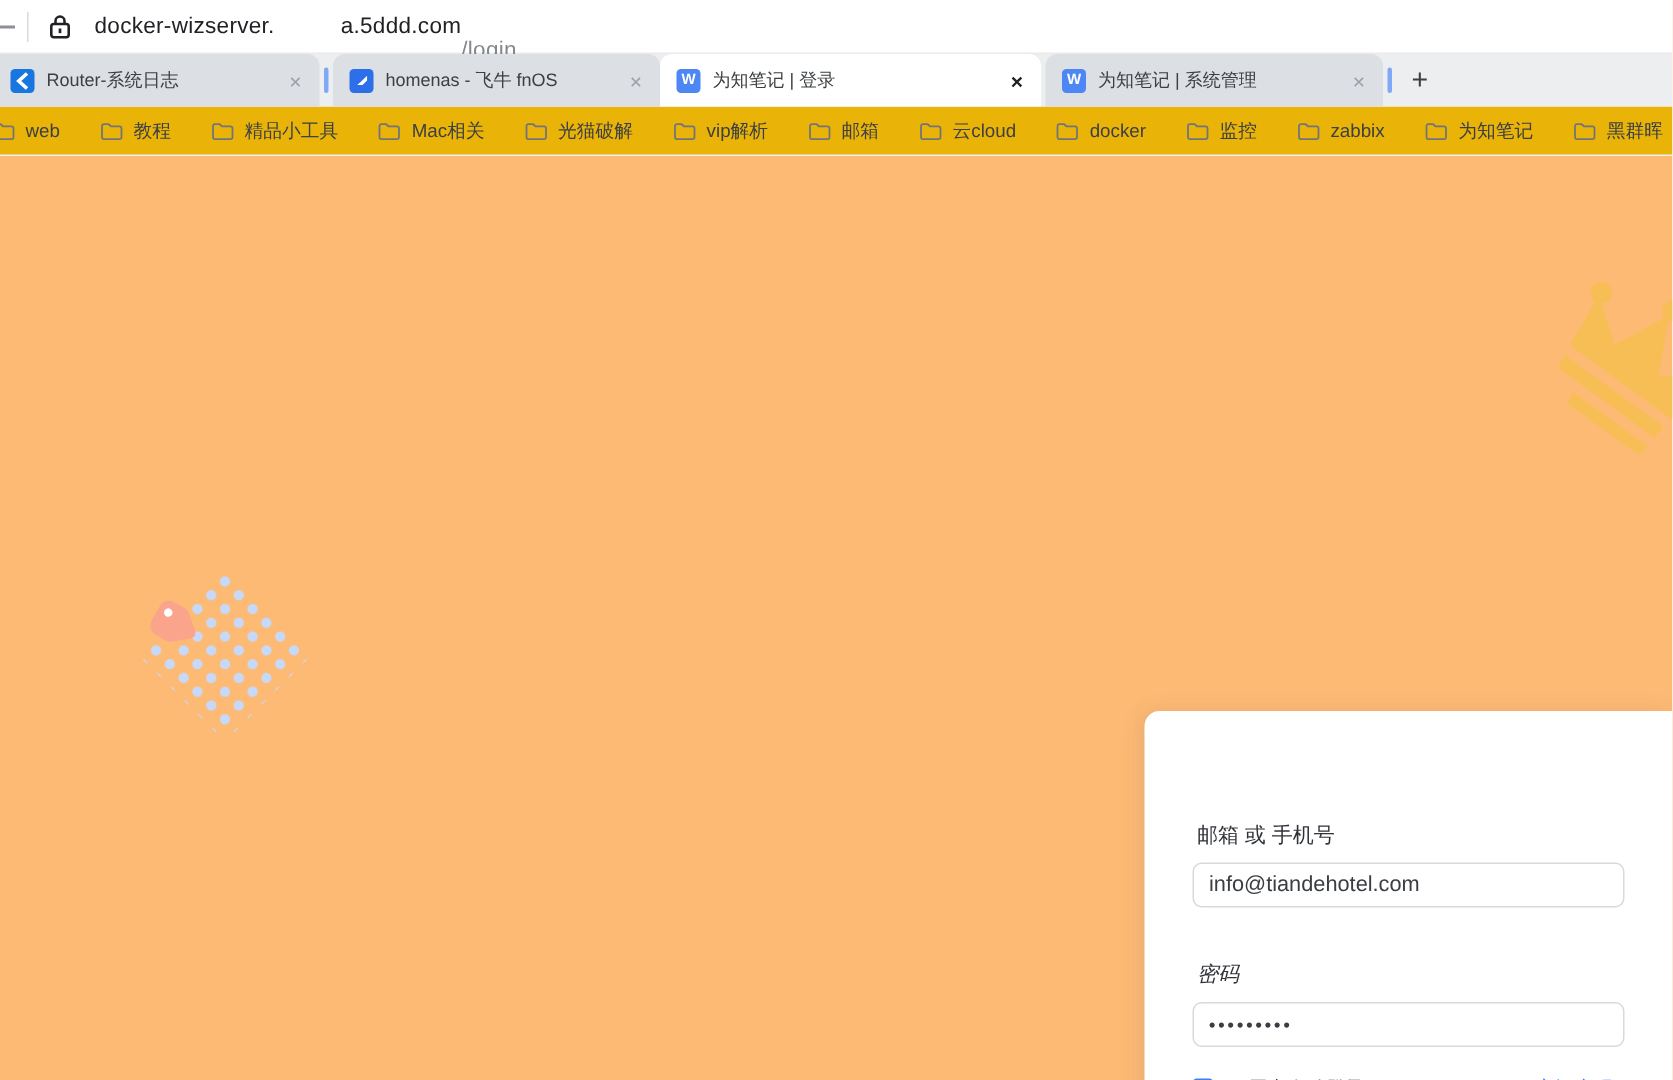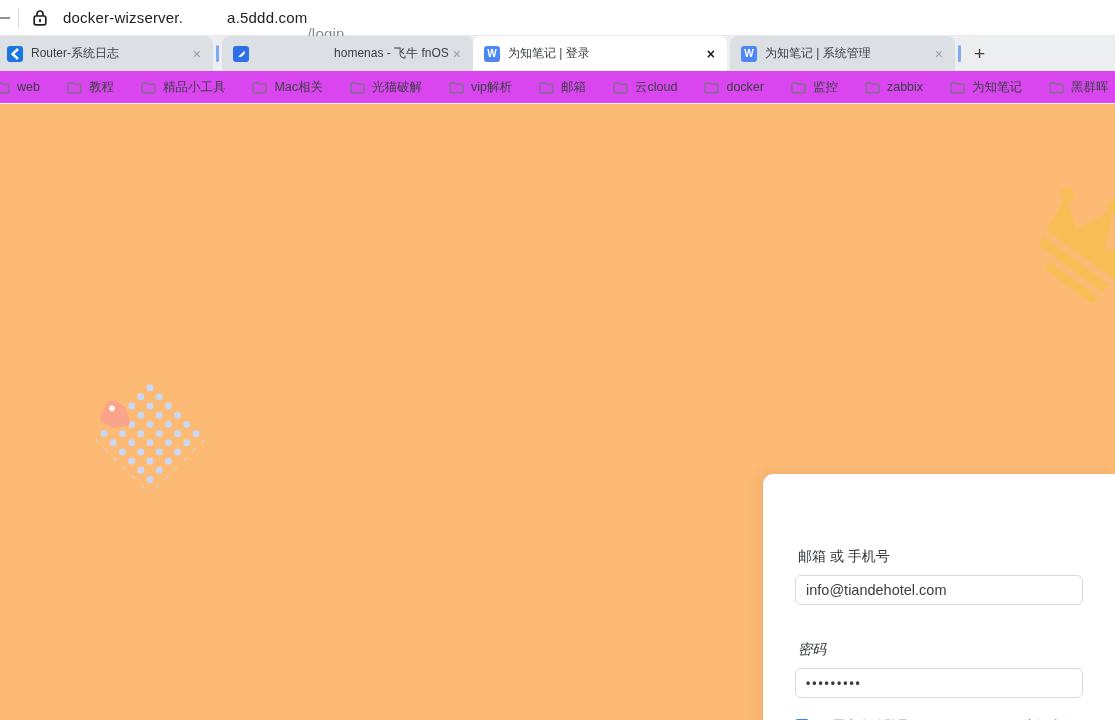--- a/index.html
+++ b/index.html
@@ -16,38 +16,38 @@
   .url-text { font-size:15px; color:#202124; letter-spacing:.2px; display:flex; align-items:center; }
   .url-redact { display:inline-block; width:44px; }
   .url-path { color:#84888d;margin-top:31px; }
 
   
   .tab-row { position:relative; height:35px; background:#edeef0; display:flex; align-items:stretch; }
   .tab { display:flex; align-items:center; height:35px; padding:0 8px 0 11px;
     background:#dcdfe3; border-radius:8px 8px 0 0; overflow:hidden; cursor:pointer; }
   .tab.active { background:#ffffff; }
   .tab-1 { width:213px; border-radius:0 8px 0 0; }
-  .tab-2 { width:251px;text-align:right; }
+  .tab-2 { width:218px; }
   .tab-3 { width:254px; }
   .tab-4 { width:225px; margin-left:3px; }
   .tab-icon { width:16px; height:16px; border-radius:3px; flex:0 0 16px;
     display:flex; align-items:center; justify-content:center; margin-right:8px; }
   .tab-icon.router { background:#1976e0; margin-left:-4px; }
   .tab-icon.fnos   { background:#2d6fe8; }
   .tab-icon.wiz    { background:#4d87f5; color:#fff; font-size:10px; font-weight:bold; }
   .tab-title { flex:1; font-size:12px; color:#3c4043; white-space:nowrap; overflow:hidden; }
   .tab-close { font-size:14px; color:#9aa0a6; padding:0 4px; cursor:pointer; }
   .tab.active .tab-close { color:#202124; font-weight:bold; }
   .tab-blue-divider { width:3px; height:17px; background:#7fa9f7; border-radius:2px;
     align-self:center; margin:0 3px; }
   .new-tab-btn { align-self:center; font-size:19px; color:#3c4043; padding:0 10px; cursor:pointer;
     line-height:1; }
 
   
-  .bookmark-row { height:33px; background:#d946ef; display:flex; align-items:center;
+  .bookmark-row { height:33px; background:#eab308; display:flex; align-items:center;
     padding-left:0; border-bottom:1px solid #f0f1f3; }
   .bm-item { display:flex; align-items:center; gap:7px; margin-right:27px; cursor:pointer;
     white-space:nowrap; }
   .bm-item:first-child { margin-left:-5px; }
   .bm-label { font-size:12.5px; color:#3c4043; }
 
   
   .page { position:relative; height:616px; background:#fdba74; overflow:hidden; }
 
   .dots-pattern { position:absolute; left:108px; top:289px; width:84px; height:84px;

